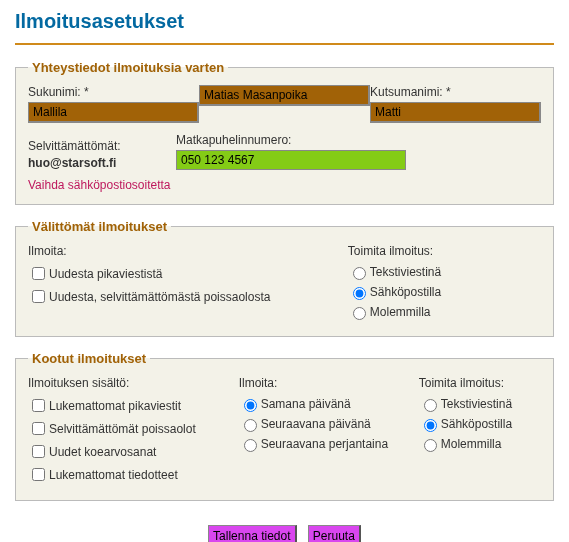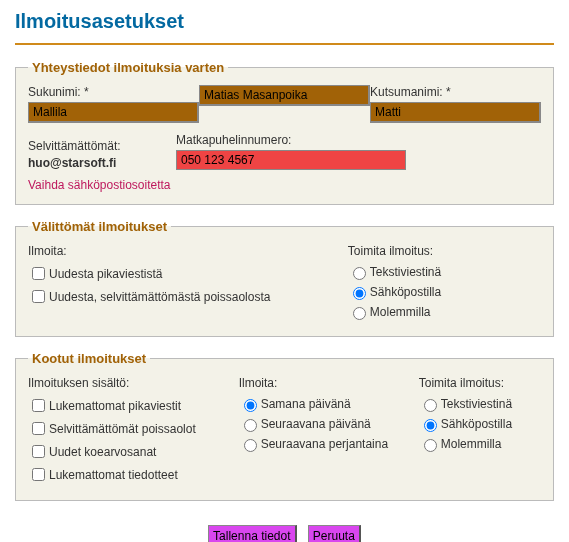--- a/index.html
+++ b/index.html
@@ -45,21 +45,21 @@
     flex: 1;
   }
   label.fld {
     margin-bottom: 3px;
   }
   input[type="text"] {
     border: 1px solid #888;
     padding: 2px 4px;
     font-family: inherit;
     font-size: 12px;
-    background: #ef4444;
+    background: #84cc16;
   }
   input.ro {
     background: #a16207;
     border-bottom: 2px solid #888;
     border-right: 2px solid #888;
   }
   .bold { font-weight: bold; }
   a.link {
     color: #be185d;
     text-decoration: none;

